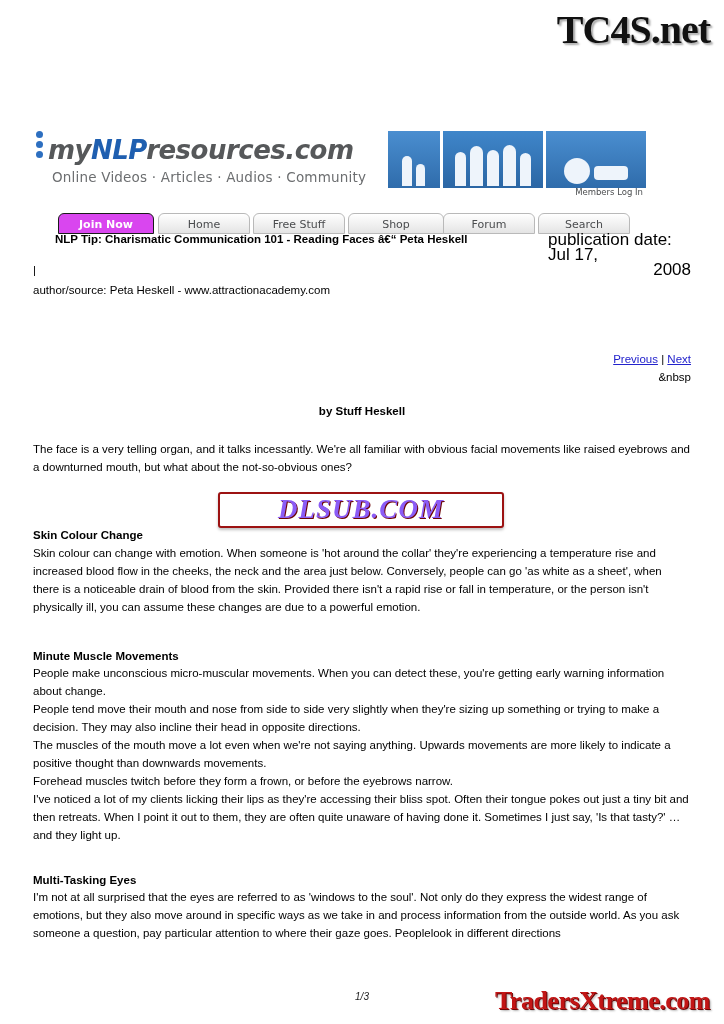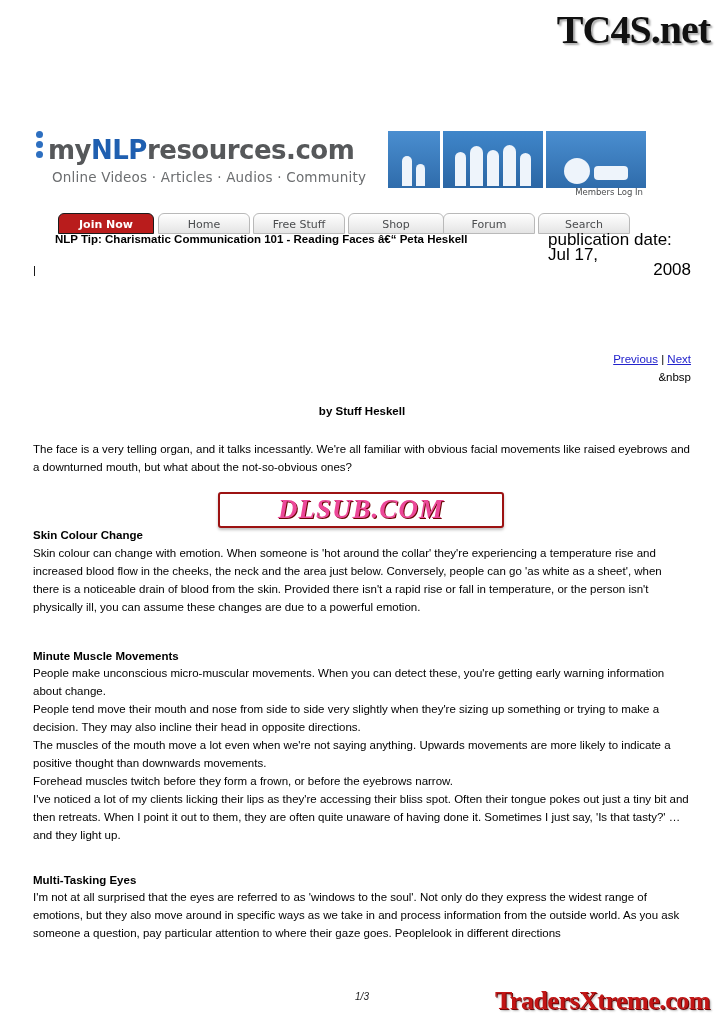--- a/index.html
+++ b/index.html
@@ -67,20 +67,21 @@
     margin-bottom: 3px;
   }
   .logo-text {
     display: inline-block;
     vertical-align: middle;
     font-family: "DejaVu Sans", sans-serif;
     font-size: 26px;
     font-weight: bold;
     letter-spacing: -0.5px;
     color: #56585a;
+    font-style: italic;
   }
   .logo-text .hl { color: #1f5fb0; }
   .logo-sub {
     margin-top: 4px;
     margin-left: 16px;
     font-family: "DejaVu Sans", sans-serif;
     font-size: 13.5px;
     color: #6c6e70;
     letter-spacing: 0.2px;
   }
@@ -131,21 +132,21 @@
     text-align: center;
     font-family: "DejaVu Sans", sans-serif;
     font-size: 11px;
     color: #4a4c4e;
     background: linear-gradient(180deg,#ffffff,#e4e4e4);
     border: 1px solid #b9b9b9;
     border-radius: 6px 6px 0 0;
     box-sizing: border-box;
   }
   .tab.join {
-    background: #b91c1c;
+    background: #d946ef;
     color: #ffffff;
     font-weight: bold;
     border-color: #1b1b1b;
     font-size: 11px;
   }
 
   
   .article-title {
     position: absolute;
     top: 232px;
@@ -242,21 +243,21 @@
   .wm-mid .txt {
     position: absolute;
     inset: 0;
     line-height: 34px;
     text-align: center;
     font-family: "Liberation Serif", serif;
     font-weight: bold;
     font-style: italic;
     font-size: 27px;
     letter-spacing: 1px;
-    color: #ec4899;
+    color: #8b5cf6;
     text-shadow: 1px 1px 0 #6c0505;
   }
 
   
   .pagenum {
     position: absolute;
     bottom: 22px;
     left: 0;
     width: 724px;
     text-align: center;
@@ -318,20 +319,21 @@
     <div class="tab" style="left:385px;width:92px;">Forum</div>
     <div class="tab" style="left:480px;width:92px;">Search</div>
   </div>
 
   <div class="article-title">NLP Tip: Charismatic Communication 101 - Reading Faces â€“ Peta Heskell</div>
   <div class="pubdate">
     <span class="lbl">publication date: Jul 17,</span>
     <span class="yr">2008</span>
   </div>
   <div class="pipe">|</div>
+  <div class="authorline">author/source: Peta Heskell - www.attractionacademy.com</div>
 
   <div class="prevnext">
     <a href="#">Previous</a>
     <span>|</span>
     <a href="#">Next</a>
   </div>
   <div class="nbsp">&amp;nbsp</div>
 
   <div class="byline">by Stuff Heskell</div>
 

